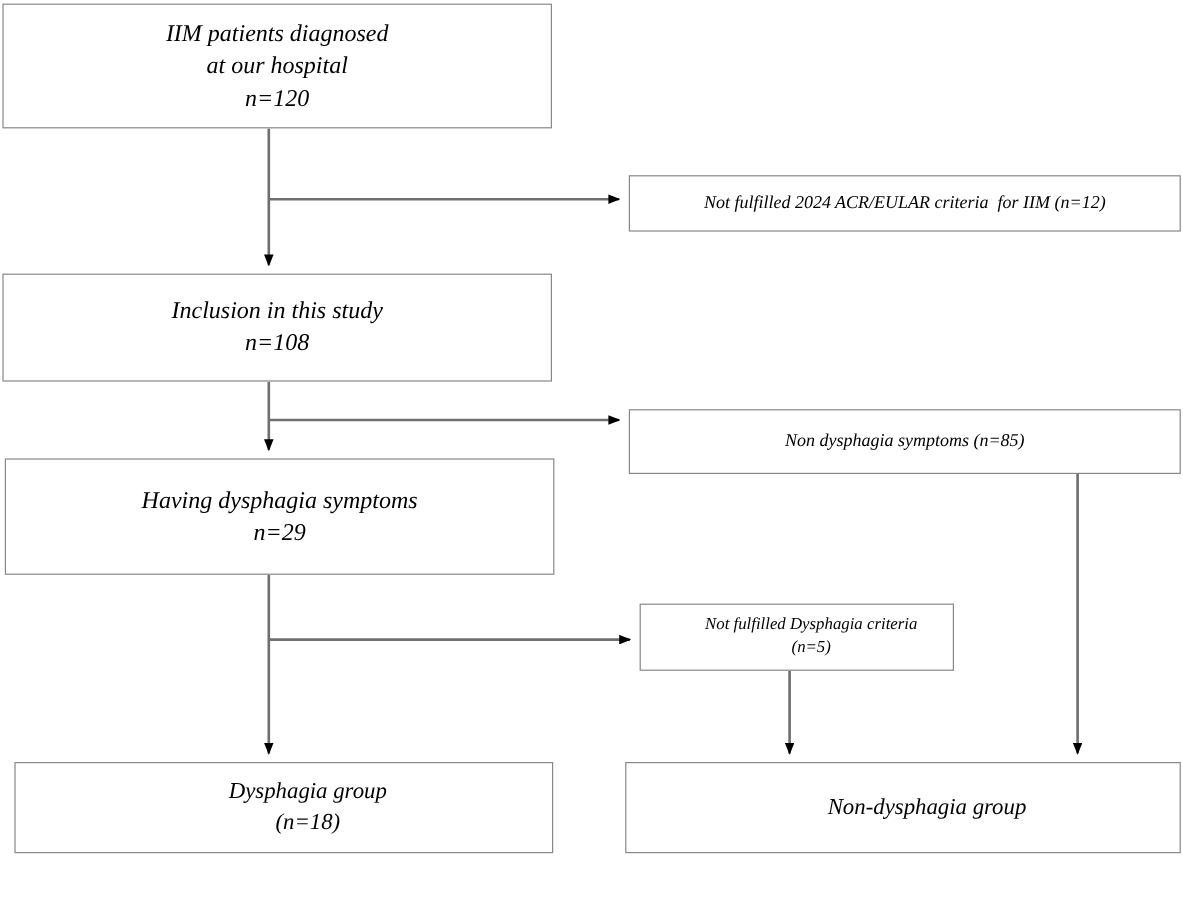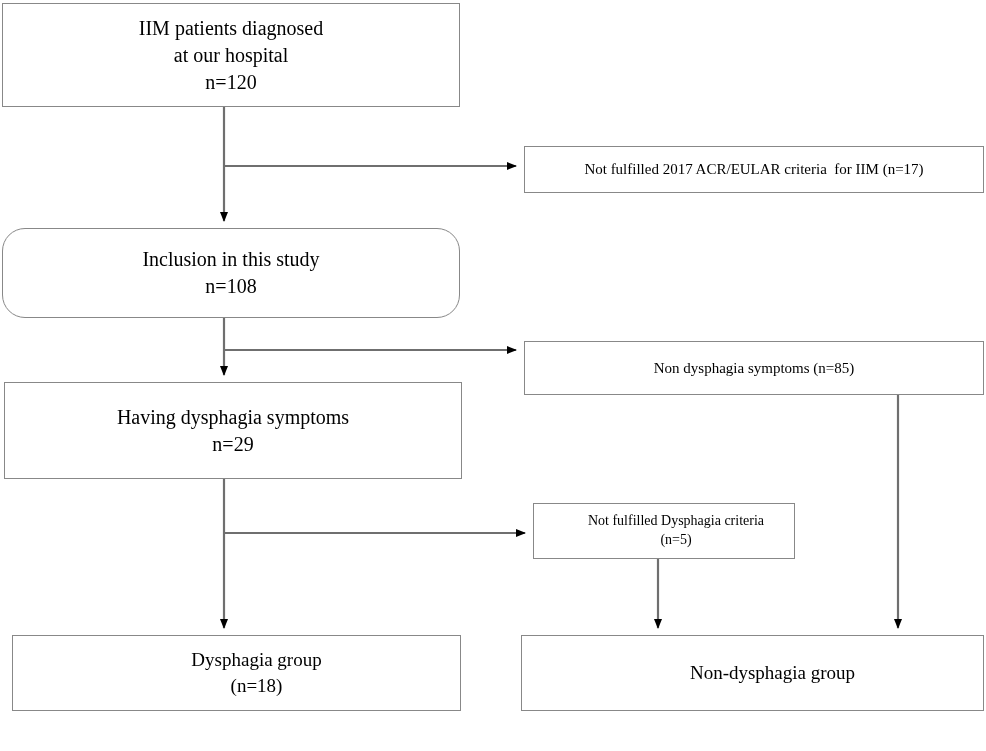--- a/index.html
+++ b/index.html
@@ -20,20 +20,21 @@
     position: absolute;
     box-sizing: border-box;
     border: 1.5px solid #888888;
     background: #ffffff;
     display: flex;
     align-items: center;
     justify-content: center;
     text-align: center;
     color: #000000;
     line-height: 1.35;
+    font-style: italic;
   }
   .node .lines {
     display: block;
     width: 100%;
     padding: 0 10px;
     box-sizing: border-box;
   }
   .node .line {
     display: block;
     white-space: pre;
@@ -41,21 +42,21 @@
 
   
   .n-main { font-size: 20px; }
   
   .n-excl { font-size: 15px; }
   .n-excl-sm { font-size: 14px; }
   .n-result { font-size: 19px; padding-left: 40px; }
 
   #box-enrolled   { left: 2px;   top: 3px;   width: 458px; height: 104px; }
   #box-excl-acr   { left: 524px; top: 146px; width: 460px; height: 47px;  }
-  #box-inclusion  { left: 2px;   top: 228px; width: 458px; height: 90px; border-radius: 23px;  }
+  #box-inclusion  { left: 2px;   top: 228px; width: 458px; height: 90px;  }
   #box-excl-nondys{ left: 524px; top: 327px; width: 460px; height: 54px; margin-top: 14px;  }
   #box-dysphagia  { left: 4px;   top: 382px; width: 458px; height: 97px;  }
   #box-excl-crit  { left: 533px; top: 503px; width: 262px; height: 56px; padding-left: 24px;  }
   #box-group-dys  { left: 12px;  top: 635px; width: 449px; height: 76px;  }
   #box-group-non  { left: 521px; top: 635px; width: 463px; height: 76px; justify-content: center;  }
 
   #connectors {
     position: absolute;
     left: 0;
     top: 0;
@@ -112,21 +113,21 @@
   <div class="node n-main" id="box-enrolled">
     <span class="lines">
       <span class="line">IIM patients diagnosed</span>
       <span class="line">at our hospital</span>
       <span class="line">n=120</span>
     </span>
   </div>
 
   <div class="node n-excl" id="box-excl-acr">
     <span class="lines">
-      <span class="line">Not fulfilled 2017 ACR/EULAR criteria  for IIM (n=17)</span>
+      <span class="line">Not fulfilled 2024 ACR/EULAR criteria  for IIM (n=12)</span>
     </span>
   </div>
 
   <div class="node n-main" id="box-inclusion">
     <span class="lines">
       <span class="line">Inclusion in this study</span>
       <span class="line">n=108</span>
     </span>
   </div>
 

